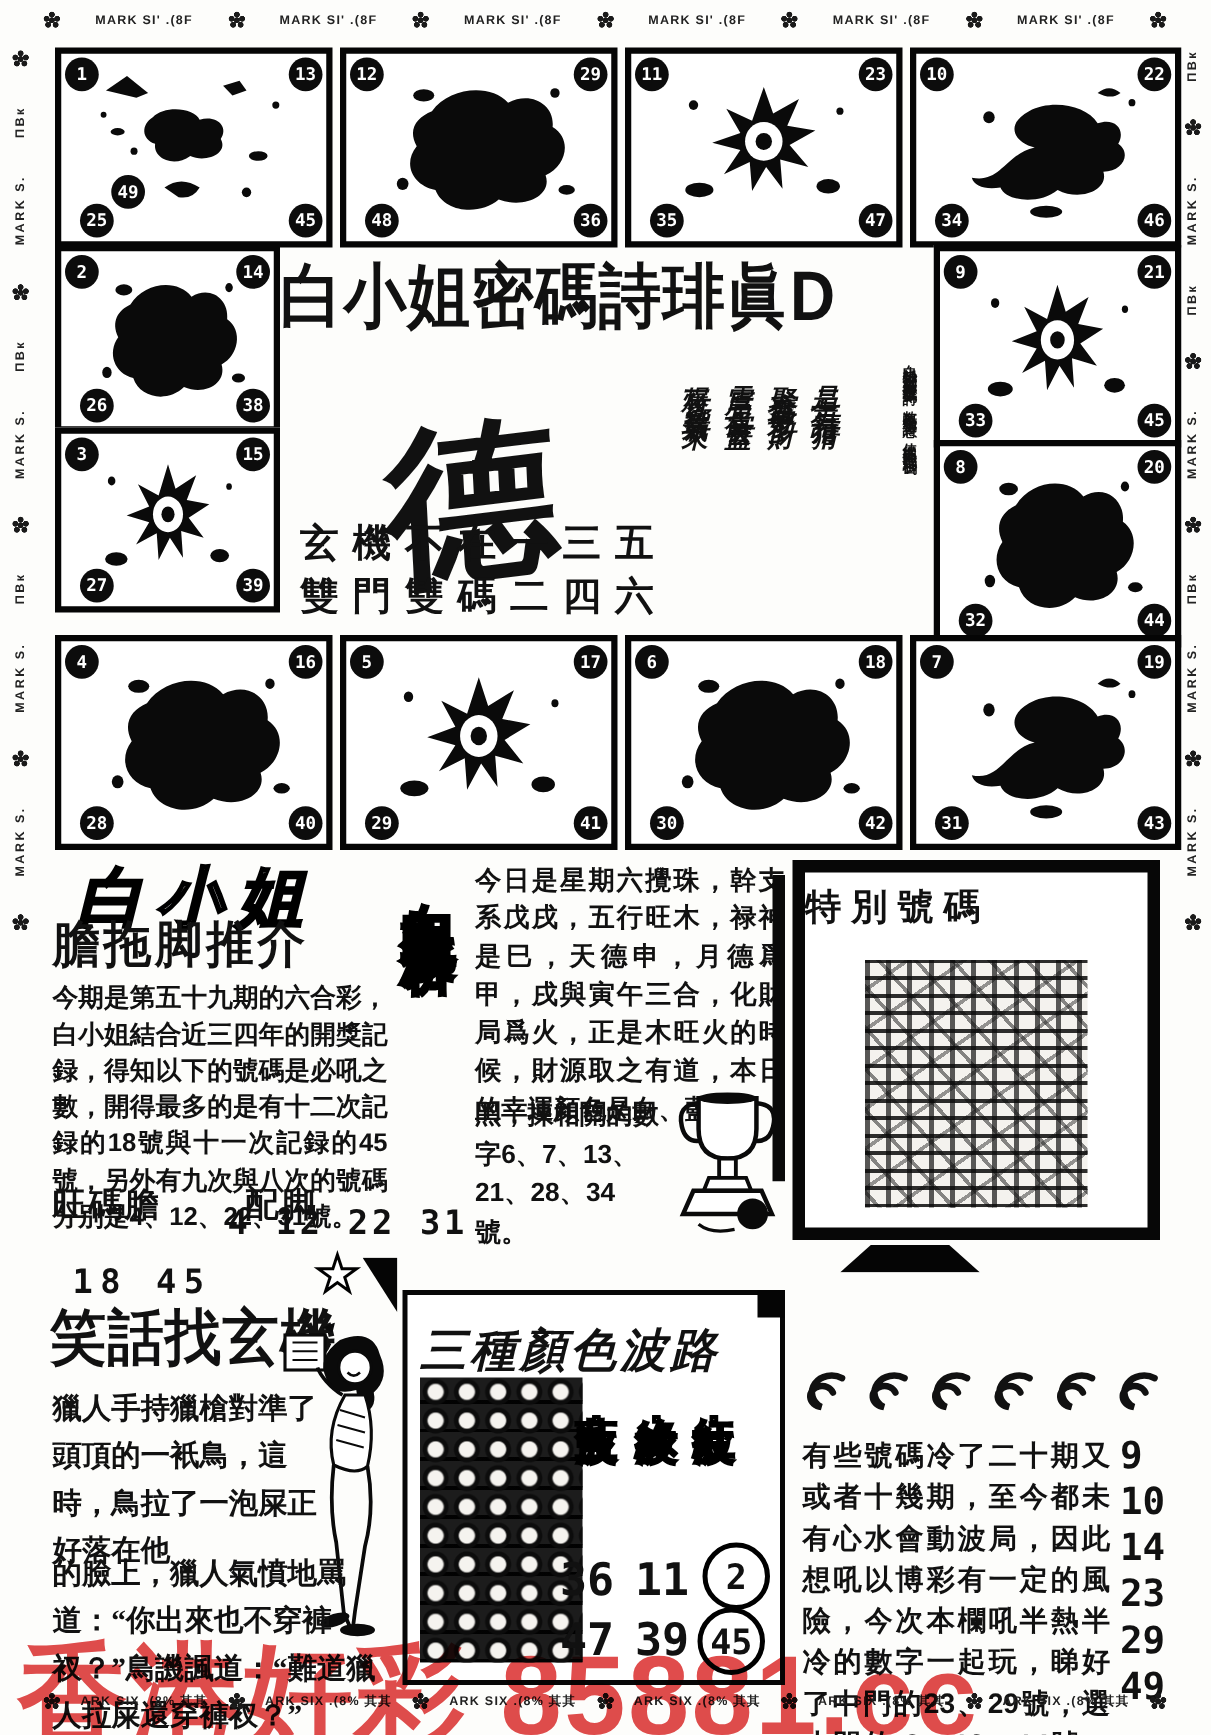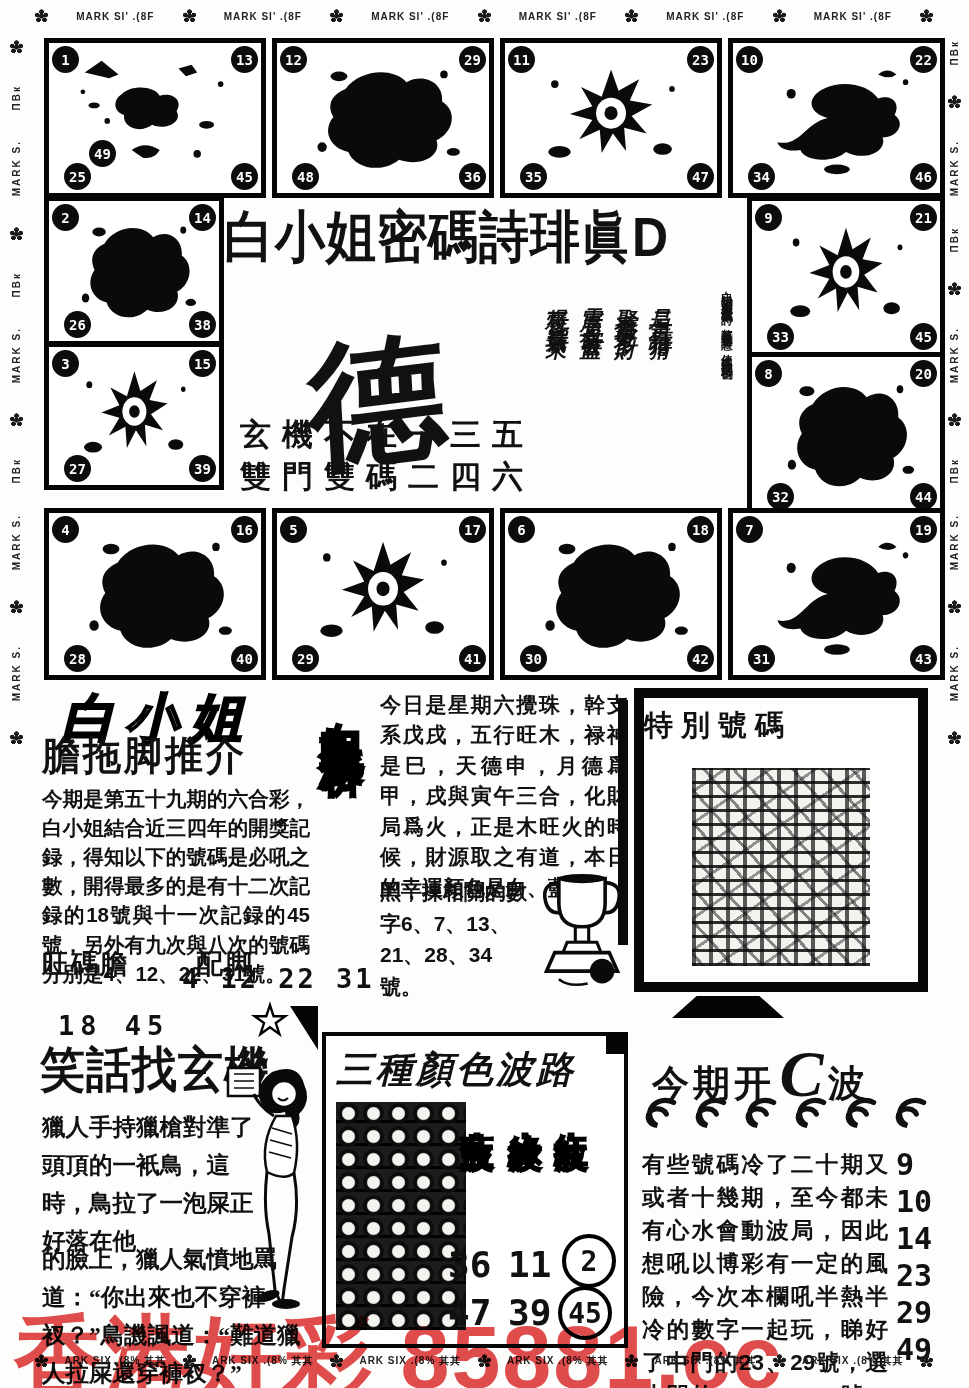--- a/index.html
+++ b/index.html
@@ -342,38 +342,33 @@
     <path d="M53,114 q-4,34 2,62 l6,56 l6,14" fill="none" stroke="#0a0a0a" stroke-width="3"></path>
     <path d="M80,115 q6,34 -2,64 l-8,52 l-2,16" fill="none" stroke="#0a0a0a" stroke-width="3"></path>
     <ellipse cx="72" cy="246" rx="14" ry="5" fill="#0a0a0a"></ellipse>
     <ellipse cx="54" cy="238" rx="12" ry="5" fill="#0a0a0a" transform="rotate(-18 54 238)"></ellipse>
   </svg>
   <div class="abs joke-txt" style="left:42px;top:1108px;width:228px">獵人手持獵槍對準了頭頂的一衹鳥，這時，鳥拉了一泡屎正好落在他</div>
   <div class="abs joke-txt" style="left:42px;top:1240px;width:270px">的臉上，獵人氣憤地罵道：“你出來也不穿褲衩？”鳥譏諷道：“難道獵人拉屎還穿褲衩？”</div>
 
   <div class="abs waves-box" style="left:322px;top:1032px;width:298px;height:308px">
     <div class="abs" style="right:-4px;top:-4px;width:22px;height:22px;background:#050505"></div>
-    <div class="waves-title" style="margin:9px 0 0 10px">三種顏色波路</div>
+    <div class="waves-title" style="margin:20px 0 0 10px">三種顏色波路</div>
     <div class="noise2 abs" style="left:10px;top:66px;width:130px;height:228px"></div>
     <div class="abs wave-lab" style="left:128px;top:72px;height:150px">藍波：</div>
     <div class="abs wave-lab" style="left:176px;top:72px;height:150px">綠波：</div>
     <div class="abs wave-lab" style="left:222px;top:72px;height:150px">紅波：</div>
     <span class="abs wave-num" style="left:122px;top:208px">36</span>
     <span class="abs wave-num" style="left:182px;top:208px">11</span>
     <span class="abs circ-num" style="left:236px;top:198px">2</span>
     <span class="abs wave-num" style="left:122px;top:256px">47</span>
     <span class="abs wave-num" style="left:182px;top:256px">39</span>
     <span class="abs circ-num" style="left:232px;top:250px">45</span>
   </div>
 
-  <div class="abs" style="left:652px;top:1036px;white-space:nowrap">
-    <span class="issue-head">今期开</span>
-    <span class="issue-big">C</span>
-    <span class="issue-head">波</span>
-  </div>
   <div class="abs" style="left:636px;top:1094px;display:flex;gap:4px">
     <svg width="46" height="40" viewBox="0 0 44 38">
         <use href="#swirl-g"></use>
       </svg>
     <svg width="46" height="40" viewBox="0 0 44 38">
         <use href="#swirl-g"></use>
       </svg>
     <svg width="46" height="40" viewBox="0 0 44 38">
         <use href="#swirl-g"></use>
       </svg>

